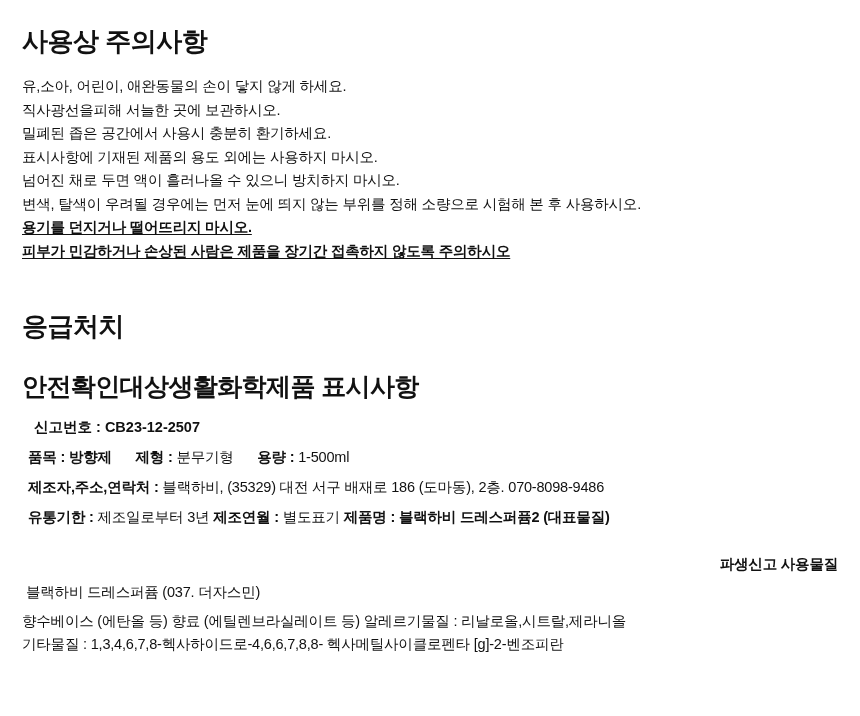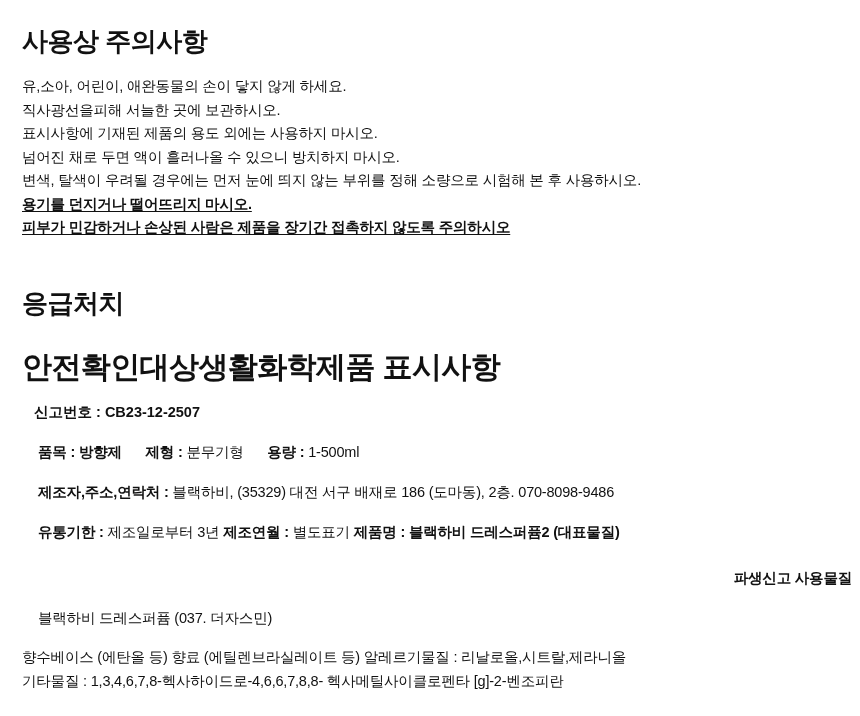--- a/index.html
+++ b/index.html
@@ -11,21 +11,21 @@
     width: 860px;
     height: 716px;
     font-family: "Liberation Sans", "DejaVu Sans", sans-serif;
     color: #111111;
     overflow: hidden;
   }
   .page {
     width: 860px;
     height: 716px;
     box-sizing: border-box;
-    padding: 26px 8px 0 22px;
+    padding: 26px 22px 0 22px;
     position: relative;
   }
   .section-title {
     font-size: 26px;
     font-weight: bold;
     letter-spacing: -0.5px;
     margin: 0 0 16px 0;
     line-height: 1.2;
   }
   .title-caution { margin-bottom: 18px; }
@@ -46,30 +46,30 @@
     margin-bottom: 30px;
   }
   .block-first-aid {
     margin-bottom: 28px;
     margin-top: 48px;
   }
   .title-first-aid {
     margin-bottom: 10px;
   }
   .title-label {
-    font-size: 30px;
+    font-size: 25px;
     font-weight: bold;
     margin: 0 0 12px 0;
     letter-spacing: -0.6px;
   }
   .label-line {
     font-size: 14.5px;
     line-height: 1.66;
     letter-spacing: -0.2px;
-    margin: 16px;
+    margin: 6px;
   }
   .label-strong { font-weight: bold; }
   .report-no {
     font-weight: bold;
     text-underline-offset: 2px;
     font-size: 14.5px;
     line-height: 1.66;
     margin: 0 0 1px 12px;
   }
   .kv-row { white-space: nowrap; }
@@ -87,40 +87,41 @@
     font-size: 14.5px;
     font-weight: bold;
     line-height: 1.66;
     margin: 0 0 4px 0;
     letter-spacing: -0.2px;
     text-align: right;
   }
   .sub-line {
     font-size: 14.5px;
     line-height: 1.66;
-    margin: 16px;
+    margin: 4px;
     letter-spacing: -0.2px;
   }
   .ingredients {
     font-size: 14.5px;
     line-height: 1.64;
     margin: 6px 0 16px 0;
     letter-spacing: -0.2px;
     max-width: 620px;
   }
 </style>
 </head>
 <body>
 
 <div class="page">
 
   <section class="block-caution">
     <h1 class="section-title title-caution">사용상 주의사항</h1>
     <p class="body-line">유,소아, 어린이, 애완동물의 손이 닿지 않게 하세요.</p>
     <p class="body-line">직사광선을피해 서늘한 곳에 보관하시오.</p>
+    <p class="body-line">밀폐된 좁은 공간에서 사용시 충분히 환기하세요.</p>
     <p class="body-line">표시사항에 기재된 제품의 용도 외에는 사용하지 마시오.</p>
     <p class="body-line">넘어진 채로 두면 액이 흘러나올 수 있으니 방치하지 마시오.</p>
     <p class="body-line">변색, 탈색이 우려될 경우에는 먼저 눈에 띄지 않는 부위를 정해 소량으로 시험해 본 후 사용하시오.</p>
     <p class="body-line line-bold line-underline">용기를 던지거나 떨어뜨리지 마시오.</p>
     <p class="body-line line-bold line-underline">피부가 민감하거나 손상된 사람은 제품을 장기간 접촉하지 않도록 주의하시오</p>
   </section>
 
   <section class="block-first-aid">
     <h1 class="section-title title-first-aid">응급처치</h1>
   </section>

